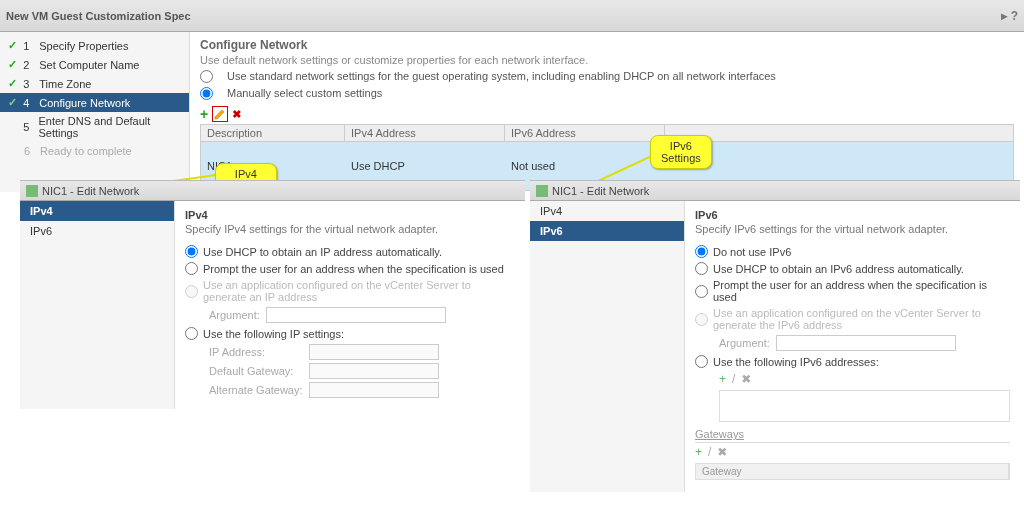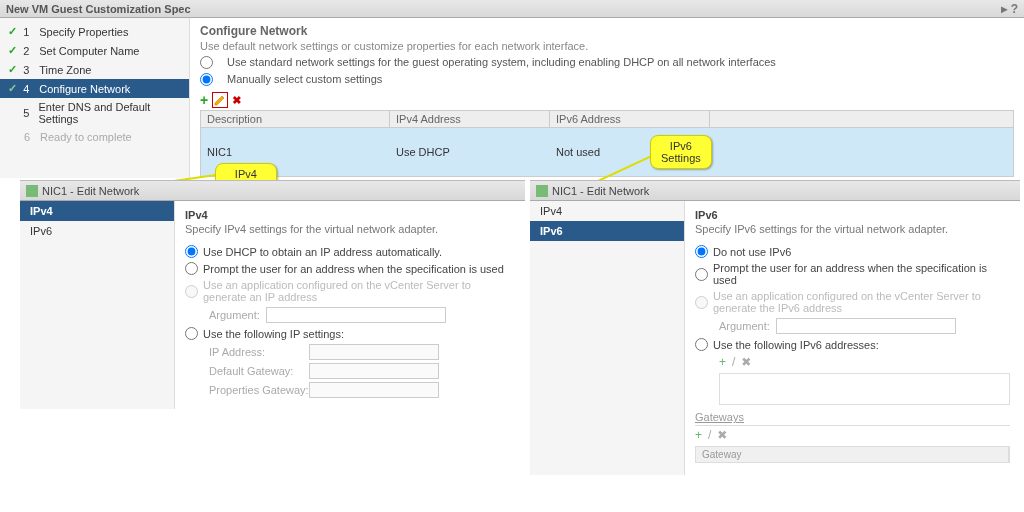--- a/index.html
+++ b/index.html
@@ -1,17 +1,17 @@
 <!DOCTYPE html>
 <html><head>
 <meta charset="utf-8">
 <style>
   * { box-sizing: border-box; margin: 0; padding: 0; }
   body { font-family: Arial, sans-serif; font-size: 11px; color: #333; background: #fff; width: 1024px; height: 512px; position: relative; overflow: hidden; }
-  .titlebar { background: linear-gradient(#e8e8e8,#d8d8d8); border-bottom: 1px solid #aaa; height: 18px; display: flex; align-items: center; padding: 0 6px; font-weight: bold; color: #555; }
+  .titlebar { background: linear-gradient(#e8e8e8,#d8d8d8); border-bottom: 1px solid #aaa; height: 32px; display: flex; align-items: center; padding: 0 6px; font-weight: bold; color: #555; }
   .titlebar .spacer { flex: 1; }
   .titlebar .help { color: #777; font-size: 12px; cursor: pointer; }
   .wizard { display: flex; height: 160px; }
   .steps { width: 190px; background: #f5f5f5; border-right: 1px solid #ddd; padding: 4px 0; }
   .step { display: flex; align-items: center; padding: 3px 8px; gap: 6px; color: #333; }
   .step .num { width: 10px; }
   .step.done .chk { color: #2a2; font-weight: bold; }
   .step.current { background: #2a5a8a; color: #fff; }
   .step.disabled { color: #aaa; }
   .content { flex: 1; padding: 6px 10px; }
@@ -22,21 +22,21 @@
   .toolbar { display: flex; gap: 4px; margin: 6px 0 0 0; align-items: center; }
   .tb-add { color: #2a2; font-weight: bold; font-size: 14px; cursor: pointer; }
   .tb-edit { border: 1px solid #c00; width: 16px; height: 16px; display: inline-flex; align-items: center; justify-content: center; cursor: pointer; }
   .tb-edit svg { width: 12px; height: 12px; }
   .tb-del { color: #c00; font-weight: bold; cursor: pointer; }
   .grid { border: 1px solid #ccc; margin-top: 2px; }
   .grid .hdr { display: flex; background: #eee; color: #666; border-bottom: 1px solid #ccc; }
   .grid .hdr div { padding: 2px 6px; border-right: 1px solid #ccc; }
   .grid .row { display: flex; background: #cfe8f8; }
   .grid .row div { padding: 18px 6px; }
-  .col1 { width: 189px; } .col2 { width: 160px; } .col3 { width: 160px; }
+  .col1 { width: 144px; } .col2 { width: 160px; } .col3 { width: 160px; }
   .callout { position: absolute; background: #ffff33; border: 1px solid #cc0; border-radius: 8px; padding: 4px 10px; font-size: 11px; text-align: center; color: #333; box-shadow: 1px 1px 2px rgba(0,0,0,.3); }
   .callout-line { position: absolute; height: 2px; background: #dd0; transform-origin: left; }
   .editpanel { position: absolute; background: #fff; border-top: 1px solid #bbb; }
   .editpanel .ebar { background: linear-gradient(#e8e8e8,#d8d8d8); border-bottom: 1px solid #aaa; height: 20px; display: flex; align-items: center; padding: 0 6px; gap: 4px; color: #444; }
   .editpanel .ebar .eicon { width: 12px; height: 12px; background: #7b7; display: inline-block; }
   .editbody { display: flex; }
   .enav { width: 155px; background: #f5f5f5; border-right: 1px solid #ddd; }
   .enav div { padding: 4px 10px; cursor: pointer; }
   .enav .sel { background: #2a5a8a; color: #fff; font-weight: bold; }
   .econtent { flex: 1; padding: 8px 10px; }
@@ -176,21 +176,21 @@
         </div>
       <div class="field">
           <span class="flabel">IP Address:</span>
           <input type="text" disabled="" style="">
         </div>
       <div class="field">
           <span class="flabel">Default Gateway:</span>
           <input type="text" disabled="" style="">
         </div>
       <div class="field">
-          <span class="flabel">Properties Gateway:</span>
+          <span class="flabel">Alternate Gateway:</span>
           <input type="text" disabled="" style="">
         </div>
     </div>
   </div>
 </div>
 
 <div class="editpanel" style="top:180px; left:530px; width:490px; height:320px;">
   <div class="ebar">
       <span class="eicon"></span>
       <span>NIC1 - Edit Network</span>
@@ -199,20 +199,24 @@
     <div class="enav">
       <div>IPv4</div>
       <div class="sel">IPv6</div>
     </div>
     <div class="econtent">
       <h4>IPv6</h4>
       <div class="sub2">Specify IPv6 settings for the virtual network adapter.</div>
       <div class="opt">
           <input type="radio" checked="" style="">
           <span>Do not use IPv6</span>
+        </div>
+      <div class="opt">
+          <input type="radio" style="">
+          <span>Use DHCP to obtain an IPv6 address automatically.</span>
         </div>
       <div class="opt">
           <input type="radio" style="">
           <span>Prompt the user for an address when the specification is used</span>
         </div>
       <div class="opt dim">
           <input type="radio" disabled="" style="">
           <span>Use an application configured on the vCenter Server to generate the IPv6 address</span>
         </div>
       <div class="sublbl">

